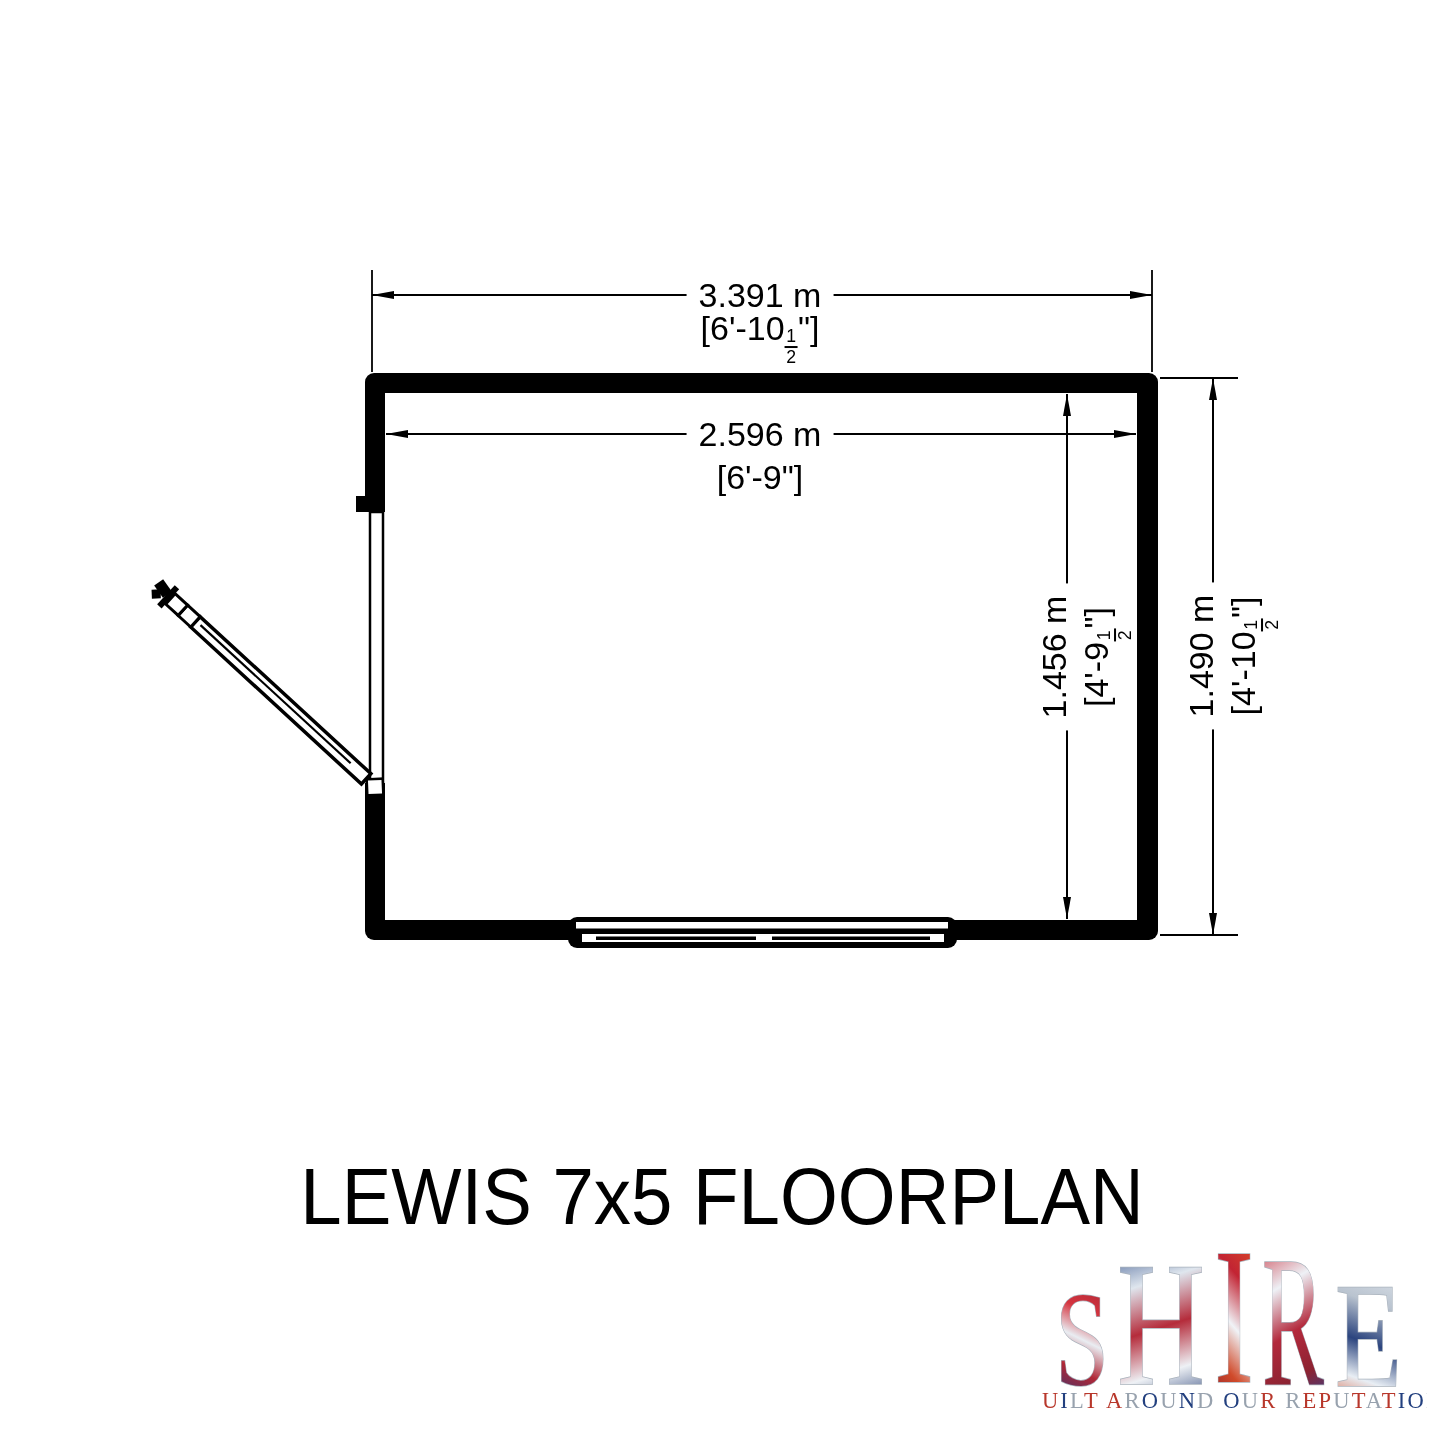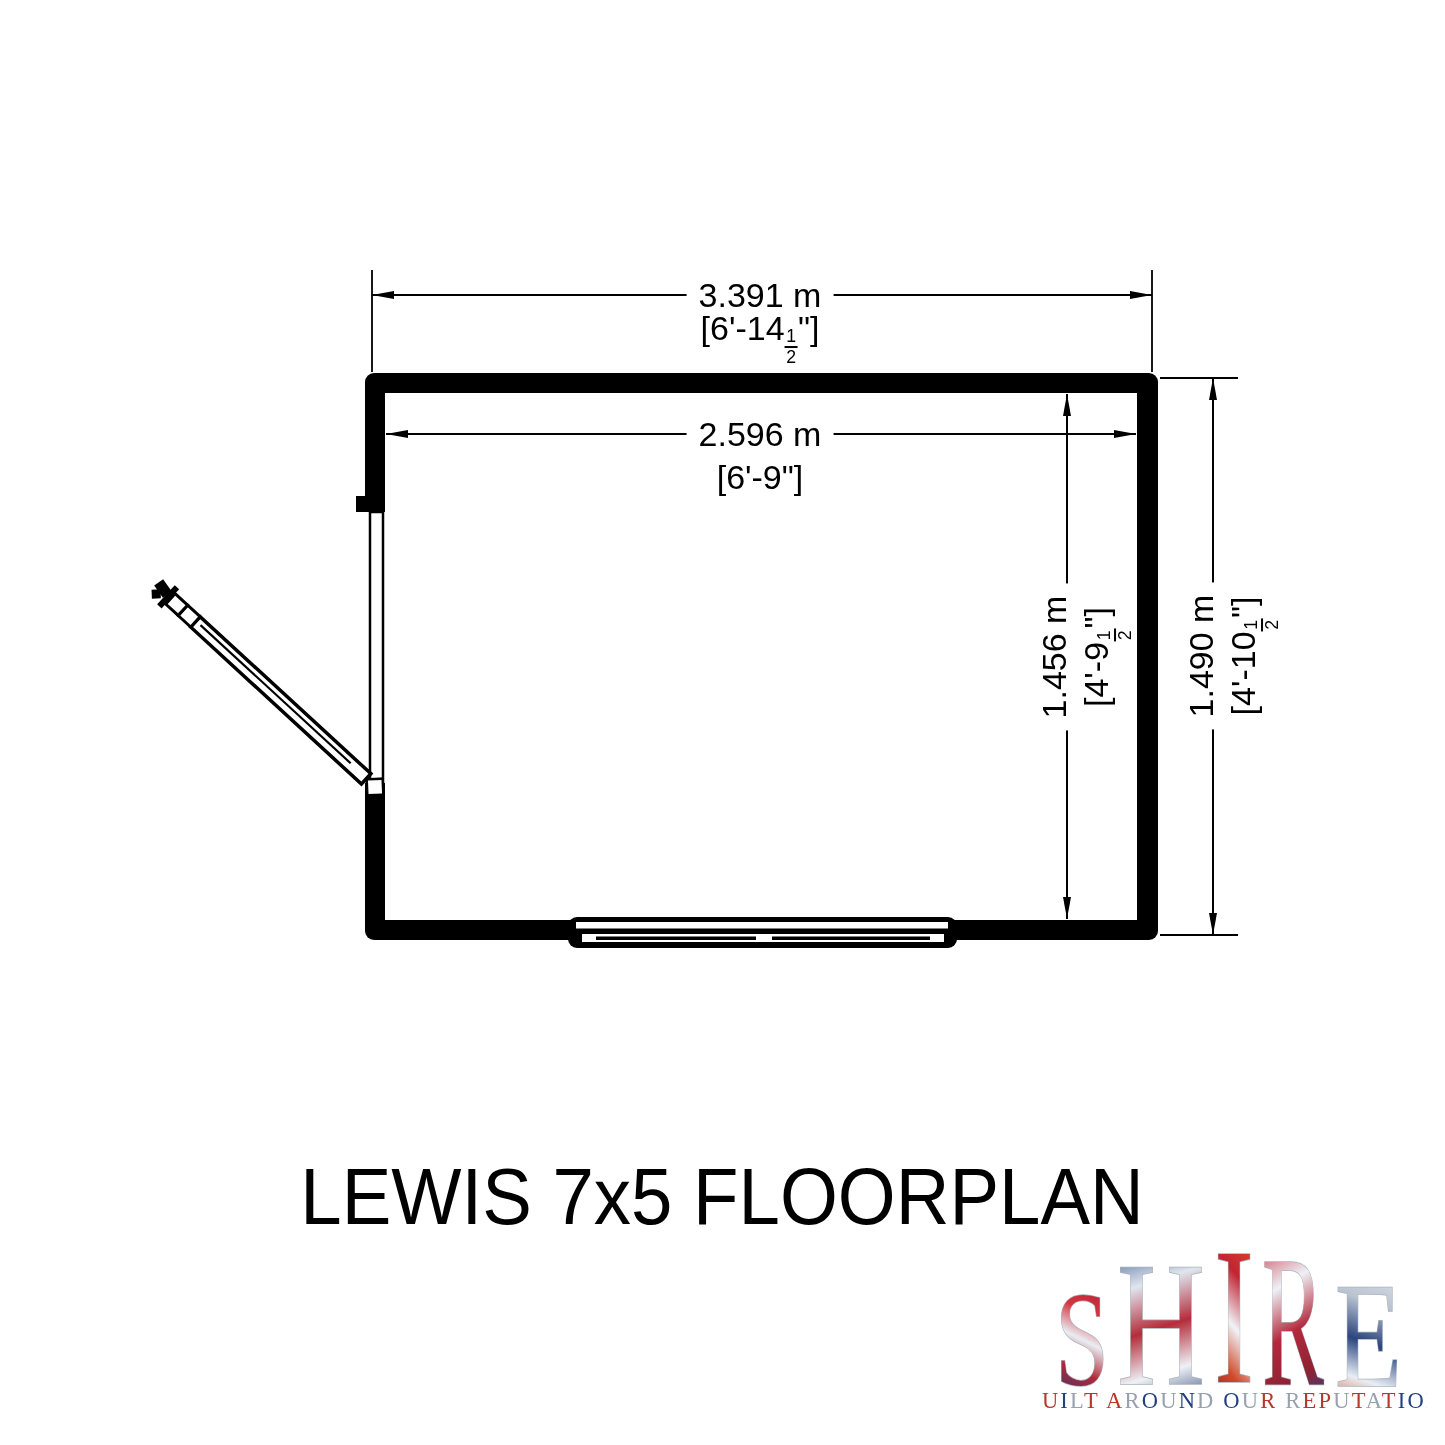--- a/index.html
+++ b/index.html
@@ -88,21 +88,21 @@
     <polygon points="1213,935 1209,913 1217,913"></polygon>
     <polygon points="1067,394 1063,416 1071,416"></polygon>
     <polygon points="1067,919 1063,897 1071,897"></polygon>
   </g>
 </svg>
 
 <div class="dimtext" style="left:760px;top:295px">
   <span class="metric-bg">3.391 m</span>
 </div>
 <div class="dimtext" style="left:760px;top:339px">
-  <span>[6'-14</span><span class="frac">
+  <span>[6'-10</span><span class="frac">
       <span class="fnum">1</span>
       <span class="fden">2</span>
     </span><span>"]</span>
 </div>
 
 <div class="dimtext" style="left:760px;top:434px">
   <span class="metric-bg">2.596 m</span>
 </div>
 <div class="dimtext" style="left:760px;top:477px">
   <span>[6'-9</span><span class="frac">

